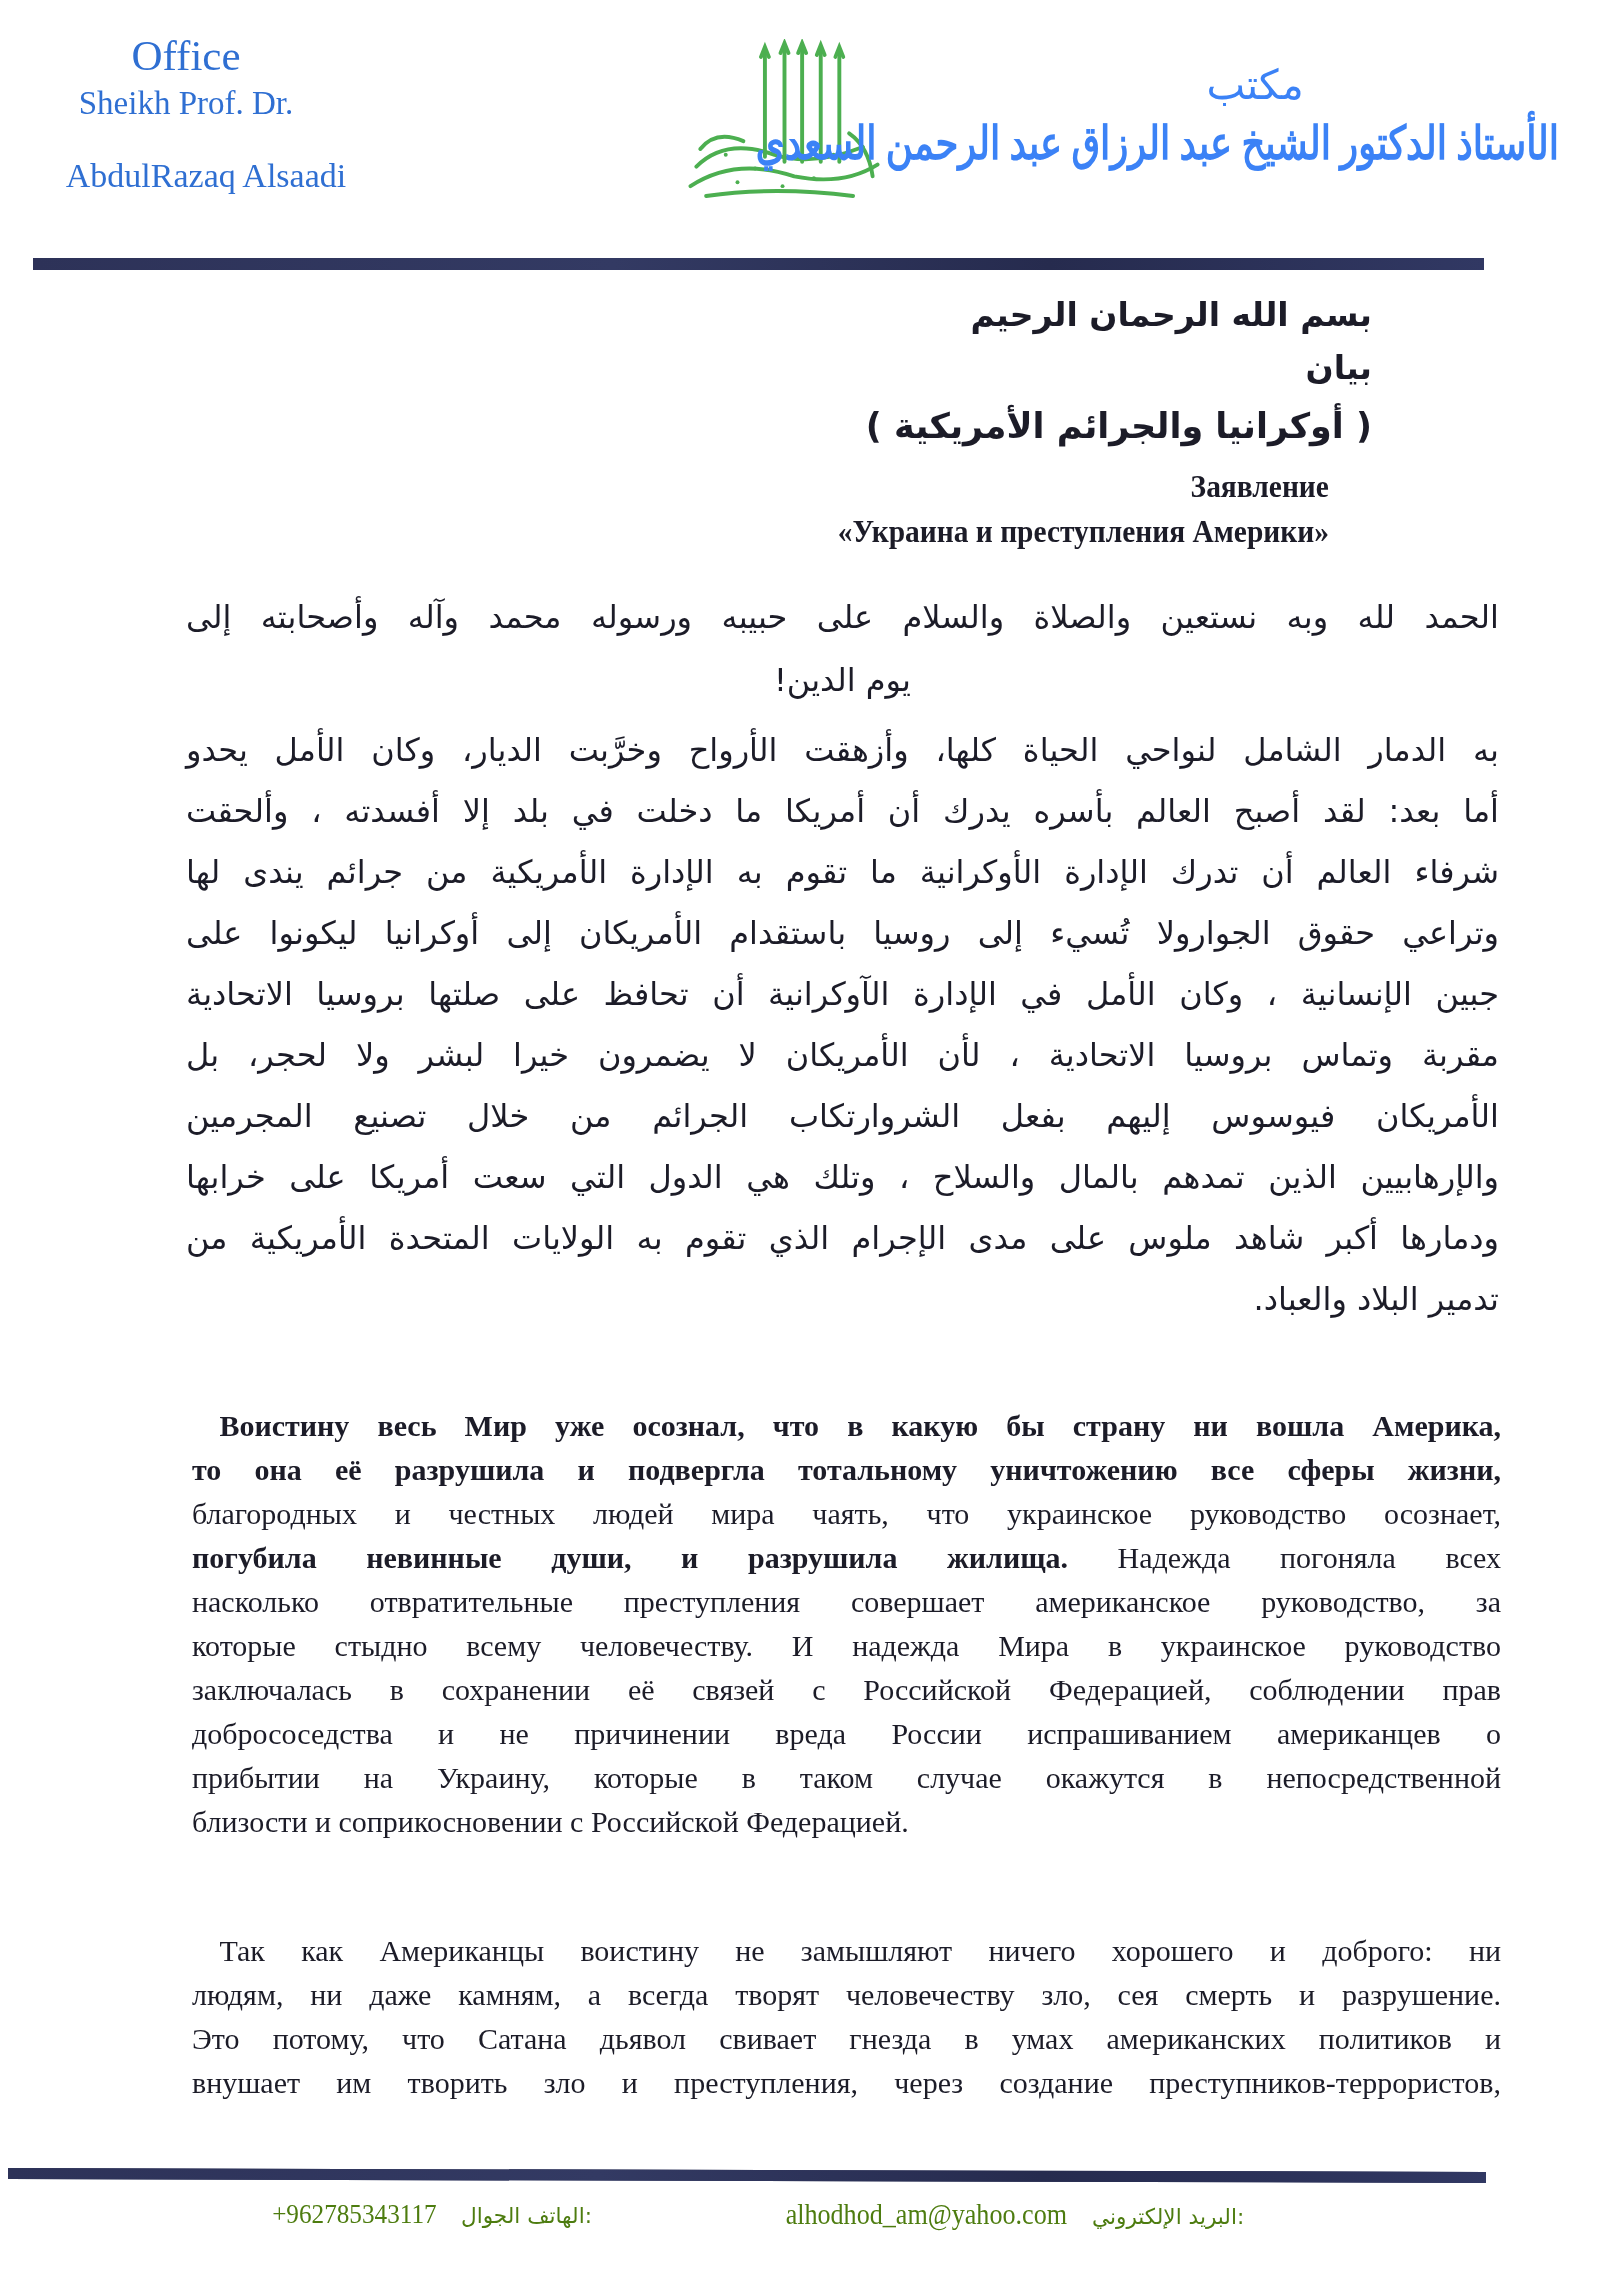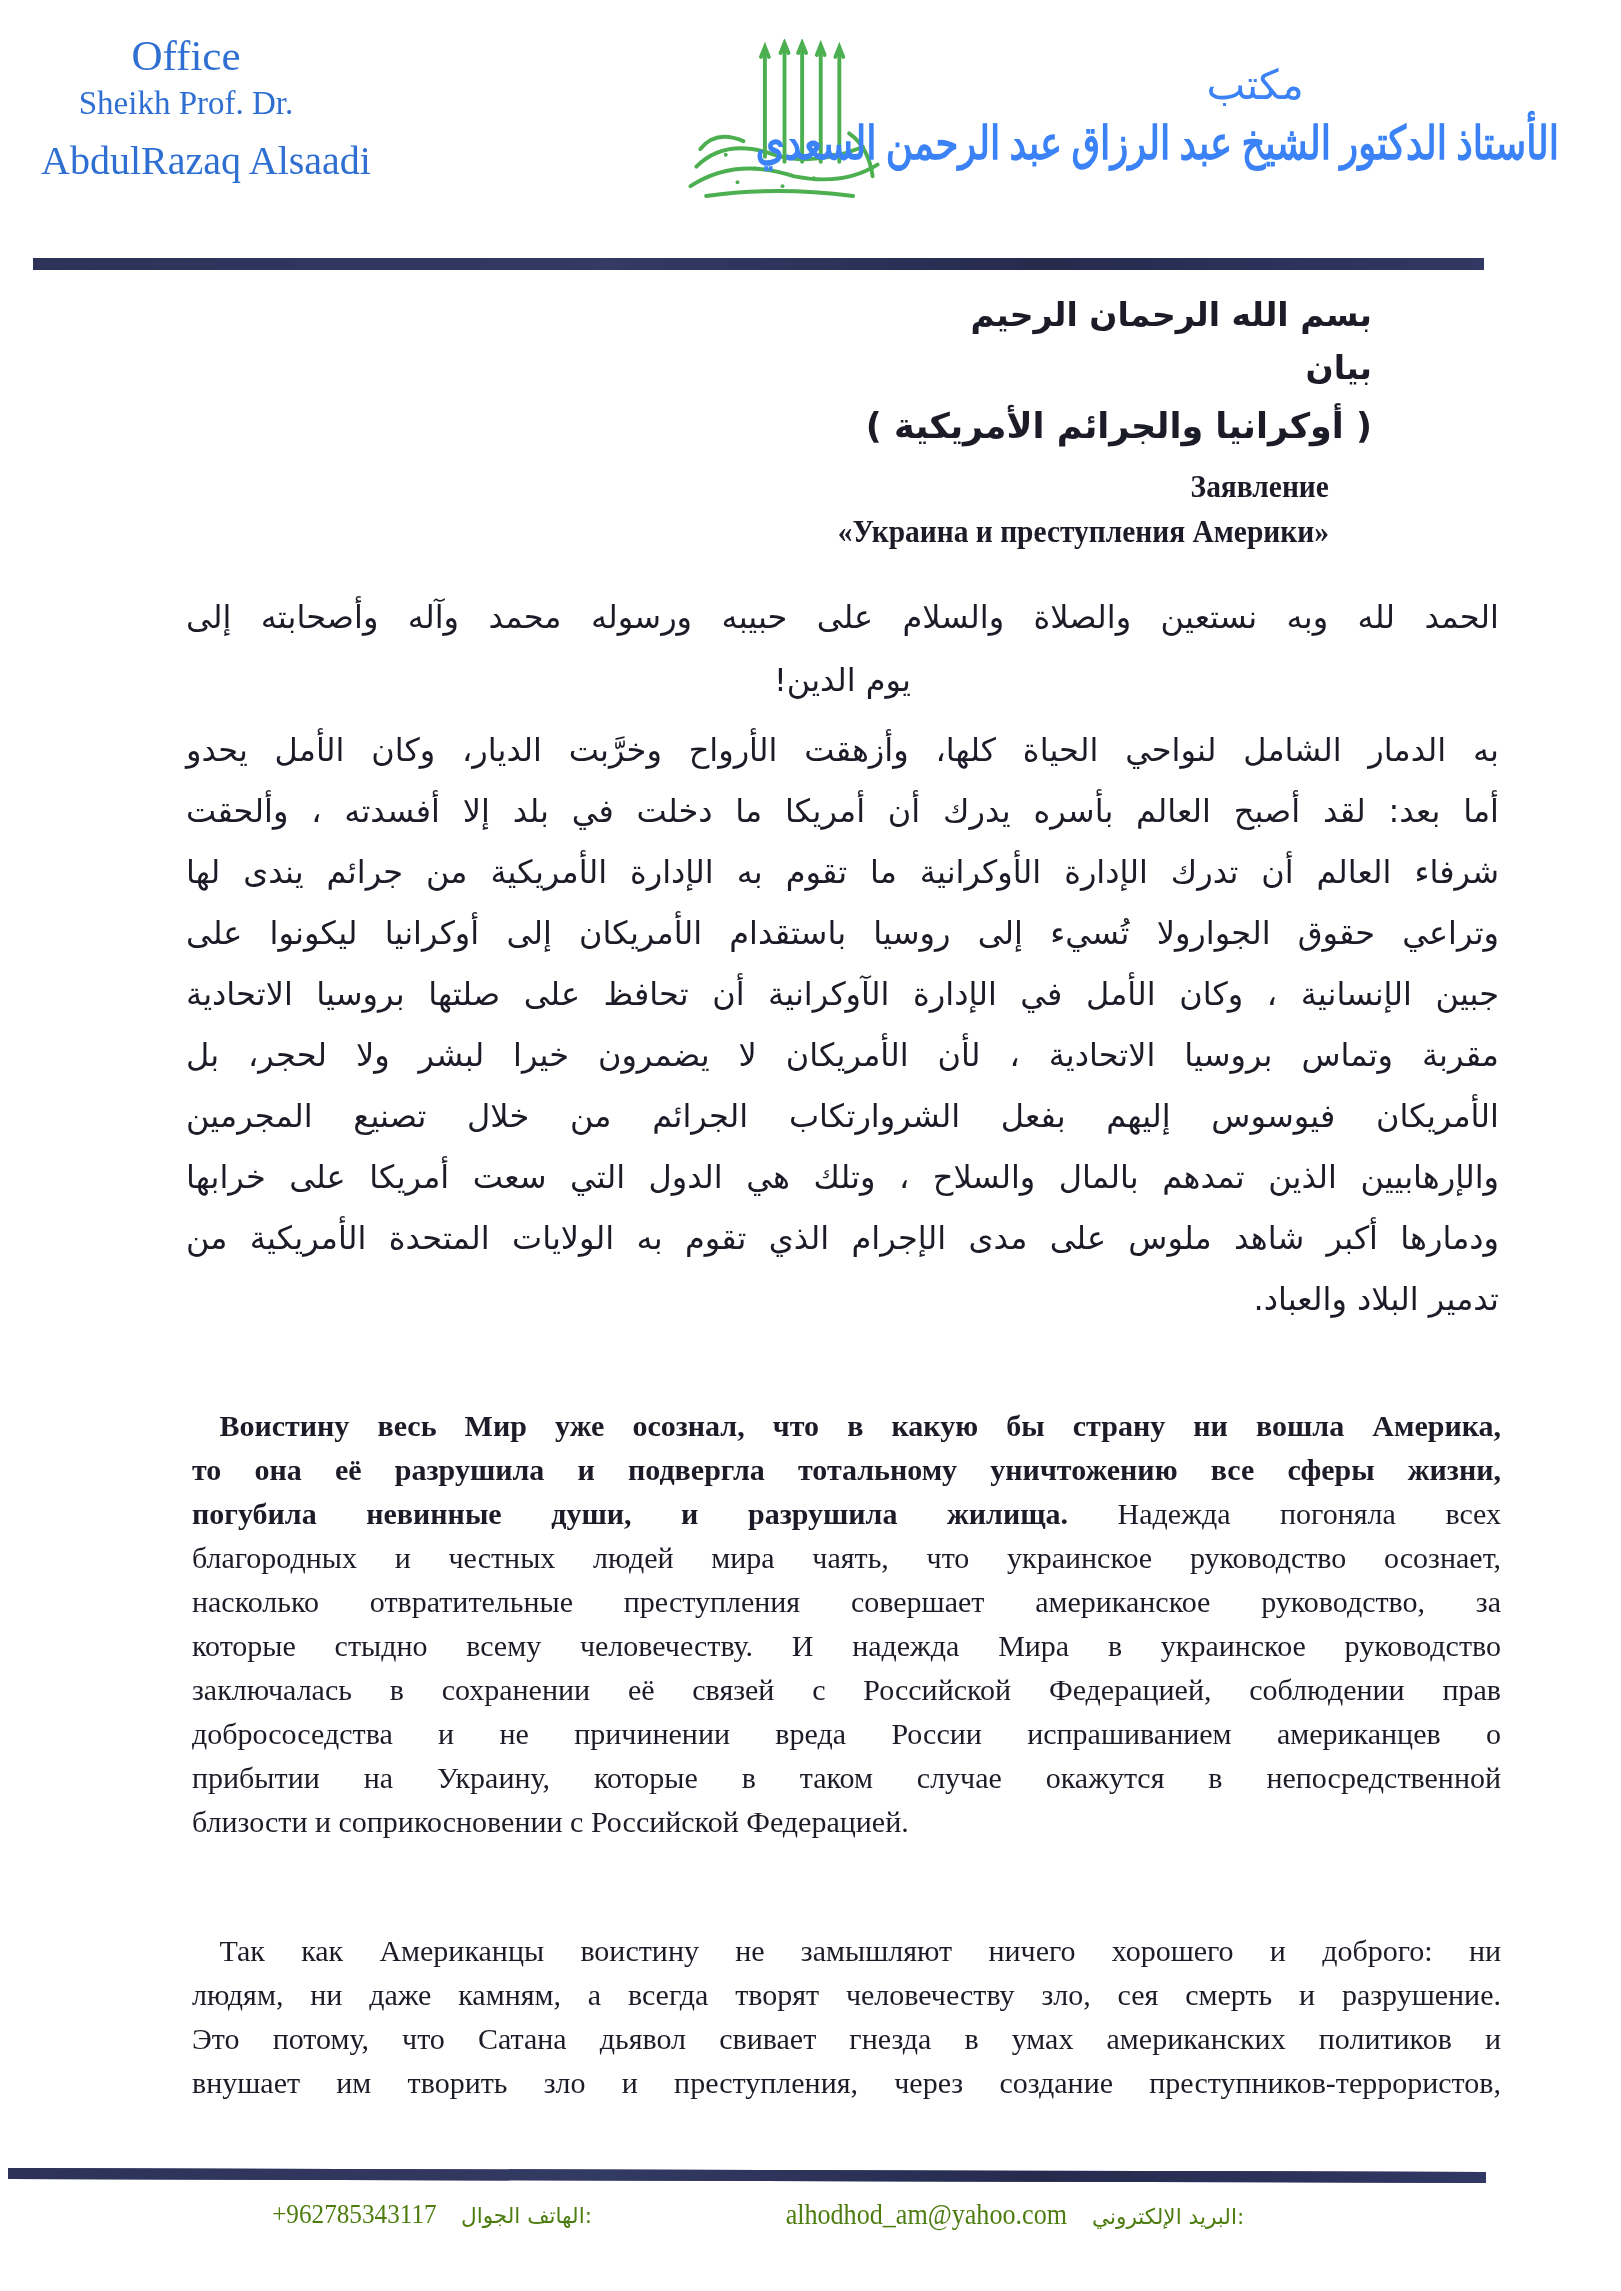--- a/index.html
+++ b/index.html
@@ -3,21 +3,21 @@
 <meta charset="utf-8">
 <style>
   html, body { margin: 0; padding: 0; background: #ffffff; }
   body { width: 1621px; height: 2292px; position: relative; overflow: hidden; color: #1a1a22; }
 
   
   .lh-left { position: absolute; left: 39px; top: 31px; width: 294px; text-align: center;
     font-family: "Liberation Serif", "DejaVu Serif", serif; color: #2f6fd2; }
   .lh-office { font-size: 43px; line-height: 49px; }
   .lh-title { font-size: 33px; line-height: 39px; margin-top: 3.9px; }
-  .lh-name { font-size: 40px; line-height: 55px; margin-top: 10px; white-space: nowrap; margin-left: -39px; margin-right: -39px; padding-left: 40px; }
+  .lh-name { font-size: 34px; line-height: 55px; margin-top: 25px; white-space: nowrap; margin-left: -39px; margin-right: -39px; padding-left: 40px; }
 
   .lh-center { position: absolute; left: 667px; top: 39px; width: 235px; height: 167px; }
   .lh-center svg { width: 100%; height: 100%; }
 
   .lh-right { position: absolute; left: 951px; top: 59px; width: 608px; text-align: center; direction: rtl;
     font-family: Liberation Serif, serif; color: #3b82f6; }
   .lh-maktab { font-size: 41px; line-height: 53px; }
   .lh-ar-name { font-size: 37px; line-height: 63px; font-weight: bold; letter-spacing: -1px;
     border-bottom: 2px solid transparent; white-space: nowrap; transform: scaleY(1.25); display: inline-block; }
 
@@ -133,22 +133,22 @@
   <span class="ln">مقربة وتماس بروسيا الاتحادية ، لأن الأمريكان لا يضمرون خيرا لبشر ولا لحجر، بل</span>
   <span class="ln">الأمريكان فيوسوس إليهم بفعل الشروارتكاب الجرائم من خلال تصنيع المجرمين</span>
   <span class="ln">والإرهابيين الذين تمدهم بالمال والسلاح ، وتلك هي الدول  التي سعت أمريكا على خرابها</span>
   <span class="ln">ودمارها أكبر شاهد ملوس على مدى الإجرام الذي تقوم به الولايات المتحدة الأمريكية من</span>
   <span class="ln last">تدمير البلاد والعباد.</span>
 </div>
 
 <div class="ru-body ru-p1">
   <span class="ln ind"><b>Воистину весь Мир уже осознал, что в какую бы страну ни вошла Америка,</b></span>
   <span class="ln"><b>то она её разрушила и подвергла тотальному уничтожению все сферы жизни,</b></span>
+  <span class="ln">благородных и честных людей мира чаять, что украинское руководство осознает,</span>
   <span class="ln"><b>погубила невинные души, и разрушила жилища.</b> <span>Надежда погоняла всех</span></span>
-  <span class="ln">благородных и честных людей мира чаять, что украинское руководство осознает,</span>
   <span class="ln">насколько отвратительные преступления совершает американское руководство, за</span>
   <span class="ln">которые стыдно всему человечеству. И надежда Мира в украинское руководство</span>
   <span class="ln">заключалась в сохранении её связей с Российской Федерацией, соблюдении прав</span>
   <span class="ln">добрососедства и не причинении вреда России испрашиванием американцев о</span>
   <span class="ln">прибытии на Украину, которые в таком случае окажутся в непосредственной</span>
   <span class="ln last">близости и соприкосновении с Российской Федерацией.</span>
 </div>
 
 <div class="ru-body ru-p2">
   <span class="ln ind">Так как Американцы воистину не замышляют ничего хорошего и доброго: ни</span>

